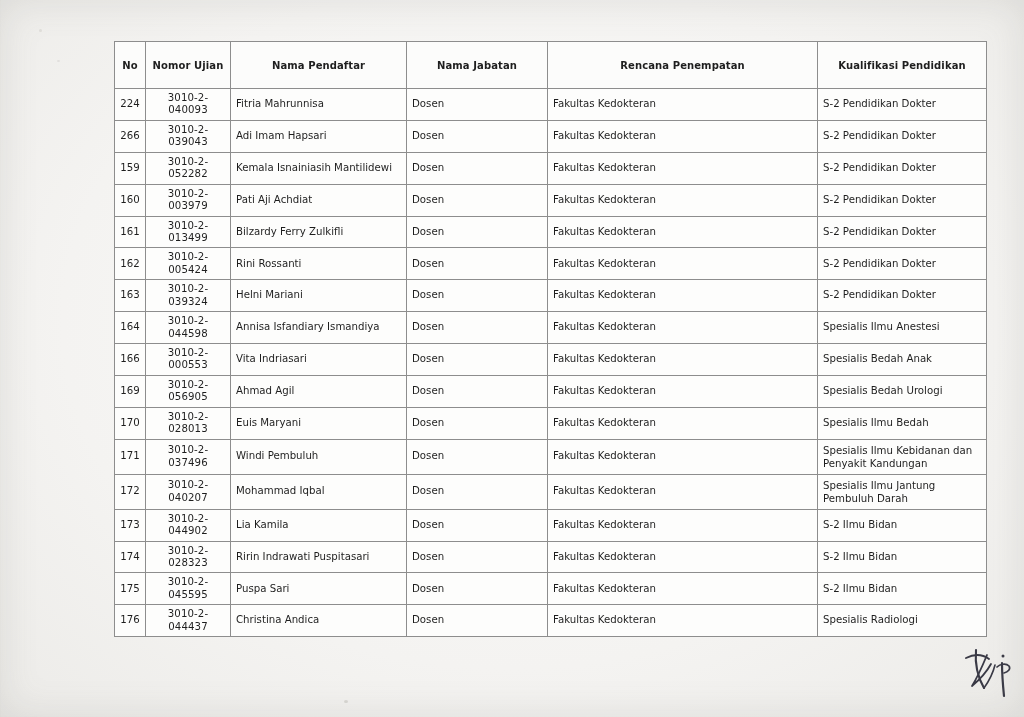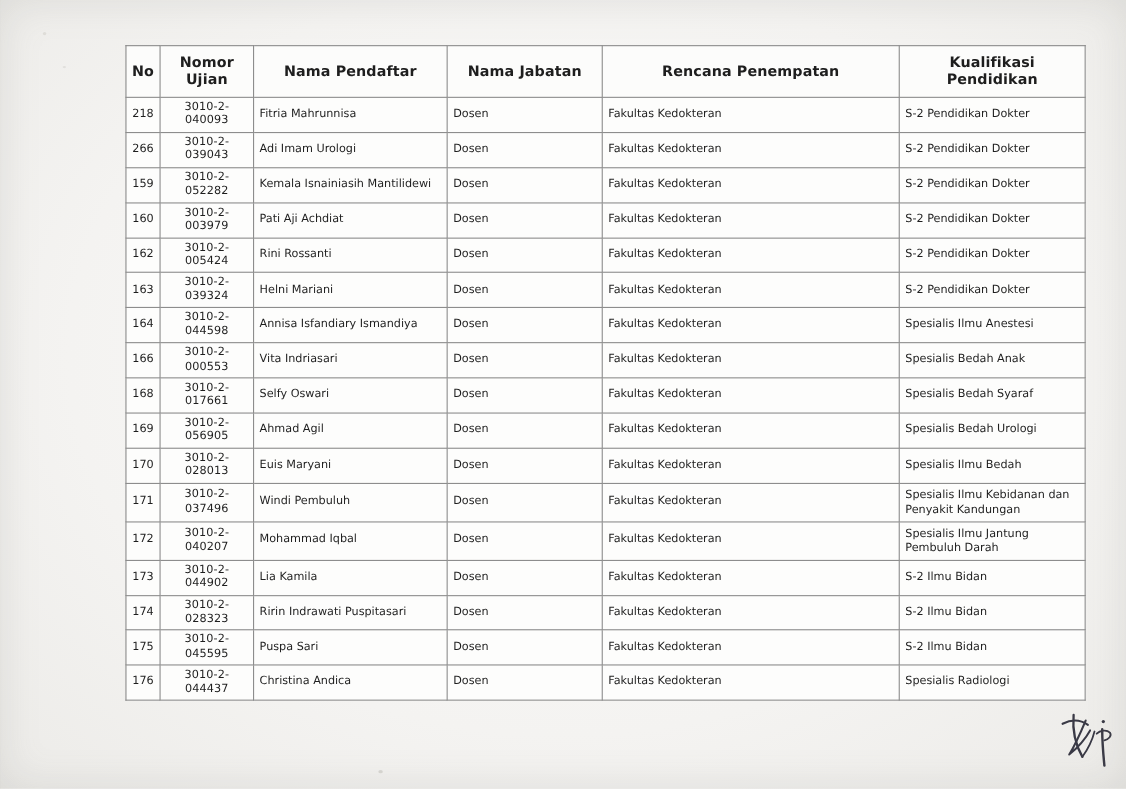--- a/index.html
+++ b/index.html
@@ -47,21 +47,21 @@
   table {
     width: 872px;
     border-collapse: collapse;
     table-layout: fixed;
     color: #1e1e1e;
   }
   table, th, td {
     border: 1px solid #8d8d8d;
   }
   th {
-    font-size: 13px;
+    font-size: 10px;
     font-weight: bold;
     text-align: center;
     padding: 6px 3px;
     height: 34px;
     vertical-align: middle;
     letter-spacing: .1px;
     background: #fcfcfb;
   }
   td {
     font-size: 10.2px;
@@ -143,31 +143,31 @@
           <th>No</th>
           <th>Nomor Ujian</th>
           <th>Nama Pendaftar</th>
           <th>Nama Jabatan</th>
           <th>Rencana Penempatan</th>
           <th>Kualifikasi Pendidikan</th>
         </tr>
       </thead>
       <tbody id="table-body">
           <tr>
-            <td class="c-no">218</td>
+            <td class="c-no">224</td>
             <td class="c-ujian">3010-2-040093</td>
             <td class="c-nama">Fitria Mahrunnisa</td>
             <td class="c-jabatan">Dosen</td>
             <td class="c-penempatan">Fakultas Kedokteran</td>
             <td class="c-kualifikasi">S-2 Pendidikan Dokter</td>
           </tr>
           <tr>
             <td class="c-no">266</td>
             <td class="c-ujian">3010-2-039043</td>
-            <td class="c-nama">Adi Imam Urologi</td>
+            <td class="c-nama">Adi Imam Hapsari</td>
             <td class="c-jabatan">Dosen</td>
             <td class="c-penempatan">Fakultas Kedokteran</td>
             <td class="c-kualifikasi">S-2 Pendidikan Dokter</td>
           </tr>
           <tr>
             <td class="c-no">159</td>
             <td class="c-ujian">3010-2-052282</td>
             <td class="c-nama">Kemala Isnainiasih Mantilidewi</td>
             <td class="c-jabatan">Dosen</td>
             <td class="c-penempatan">Fakultas Kedokteran</td>
@@ -175,20 +175,28 @@
           </tr>
           <tr>
             <td class="c-no">160</td>
             <td class="c-ujian">3010-2-003979</td>
             <td class="c-nama">Pati Aji Achdiat</td>
             <td class="c-jabatan">Dosen</td>
             <td class="c-penempatan">Fakultas Kedokteran</td>
             <td class="c-kualifikasi">S-2 Pendidikan Dokter</td>
           </tr>
           <tr>
+            <td class="c-no">161</td>
+            <td class="c-ujian">3010-2-013499</td>
+            <td class="c-nama">Bilzardy Ferry Zulkifli</td>
+            <td class="c-jabatan">Dosen</td>
+            <td class="c-penempatan">Fakultas Kedokteran</td>
+            <td class="c-kualifikasi">S-2 Pendidikan Dokter</td>
+          </tr>
+          <tr>
             <td class="c-no">162</td>
             <td class="c-ujian">3010-2-005424</td>
             <td class="c-nama">Rini Rossanti</td>
             <td class="c-jabatan">Dosen</td>
             <td class="c-penempatan">Fakultas Kedokteran</td>
             <td class="c-kualifikasi">S-2 Pendidikan Dokter</td>
           </tr>
           <tr>
             <td class="c-no">163</td>
             <td class="c-ujian">3010-2-039324</td>
@@ -205,28 +213,20 @@
             <td class="c-penempatan">Fakultas Kedokteran</td>
             <td class="c-kualifikasi">Spesialis Ilmu Anestesi</td>
           </tr>
           <tr>
             <td class="c-no">166</td>
             <td class="c-ujian">3010-2-000553</td>
             <td class="c-nama">Vita Indriasari</td>
             <td class="c-jabatan">Dosen</td>
             <td class="c-penempatan">Fakultas Kedokteran</td>
             <td class="c-kualifikasi">Spesialis Bedah Anak</td>
-          </tr>
-          <tr>
-            <td class="c-no">168</td>
-            <td class="c-ujian">3010-2-017661</td>
-            <td class="c-nama">Selfy Oswari</td>
-            <td class="c-jabatan">Dosen</td>
-            <td class="c-penempatan">Fakultas Kedokteran</td>
-            <td class="c-kualifikasi">Spesialis Bedah Syaraf</td>
           </tr>
           <tr>
             <td class="c-no">169</td>
             <td class="c-ujian">3010-2-056905</td>
             <td class="c-nama">Ahmad Agil</td>
             <td class="c-jabatan">Dosen</td>
             <td class="c-penempatan">Fakultas Kedokteran</td>
             <td class="c-kualifikasi">Spesialis Bedah Urologi</td>
           </tr>
           <tr>

